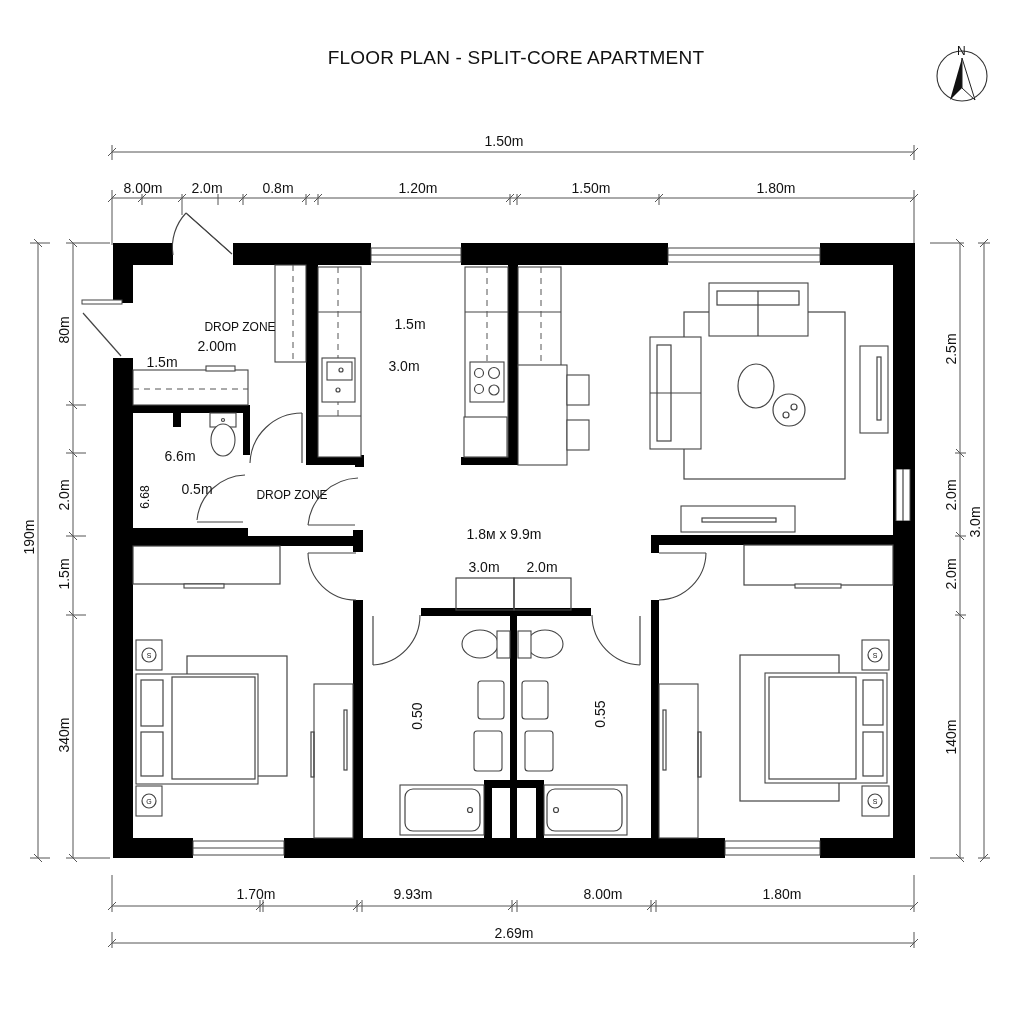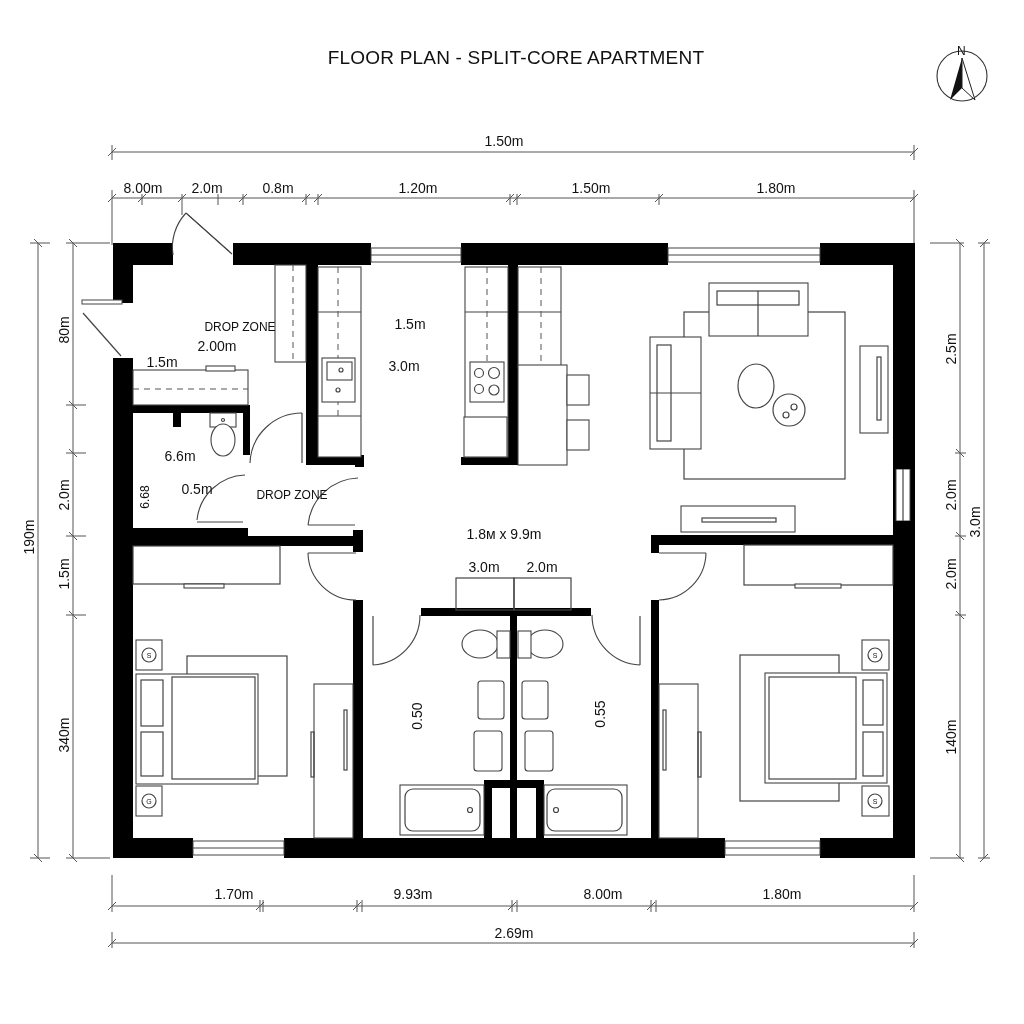--- a/index.html
+++ b/index.html
@@ -366,21 +366,21 @@
 <div class="lbl" style="left:957px;top:45px;font-size:12px;">N</div>
 
 <div class="lbl ctr" style="left:504px;top:141px;">1.50m</div>
 <div class="lbl ctr" style="left:143px;top:188px;">8.00m</div>
 <div class="lbl ctr" style="left:207px;top:188px;">2.0m</div>
 <div class="lbl ctr" style="left:278px;top:188px;">0.8m</div>
 <div class="lbl ctr" style="left:418px;top:188px;">1.20m</div>
 <div class="lbl ctr" style="left:591px;top:188px;">1.50m</div>
 <div class="lbl ctr" style="left:776px;top:188px;">1.80m</div>
 
-<div class="lbl ctr" style="left:234px;top:894px;">1.70m</div>
+<div class="lbl ctr" style="left:256px;top:894px;">1.70m</div>
 <div class="lbl ctr" style="left:413px;top:894px;">9.93m</div>
 <div class="lbl ctr" style="left:603px;top:894px;">8.00m</div>
 <div class="lbl ctr" style="left:782px;top:894px;">1.80m</div>
 <div class="lbl ctr" style="left:514px;top:933px;">2.69m</div>
 
 <div class="lbl rot" style="left:29px;top:537px;">190m</div>
 <div class="lbl rot" style="left:64px;top:330px;">80m</div>
 <div class="lbl rot" style="left:64px;top:495px;">2.0m</div>
 <div class="lbl rot" style="left:64px;top:574px;">1.5m</div>
 <div class="lbl rot" style="left:64px;top:735px;">340m</div>

